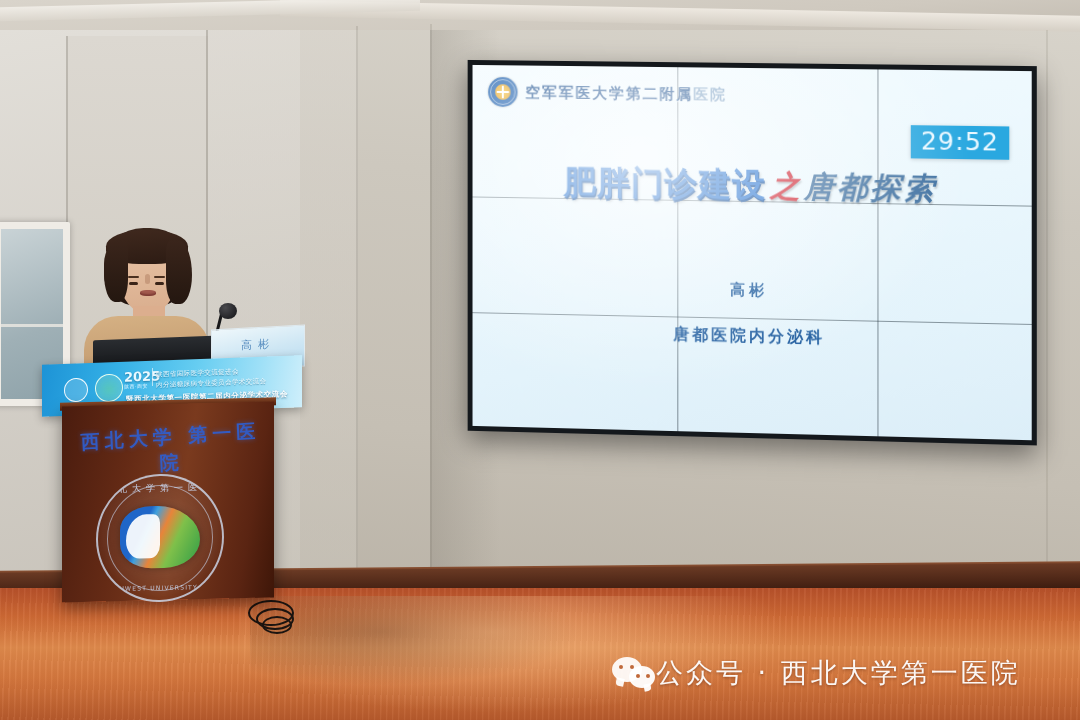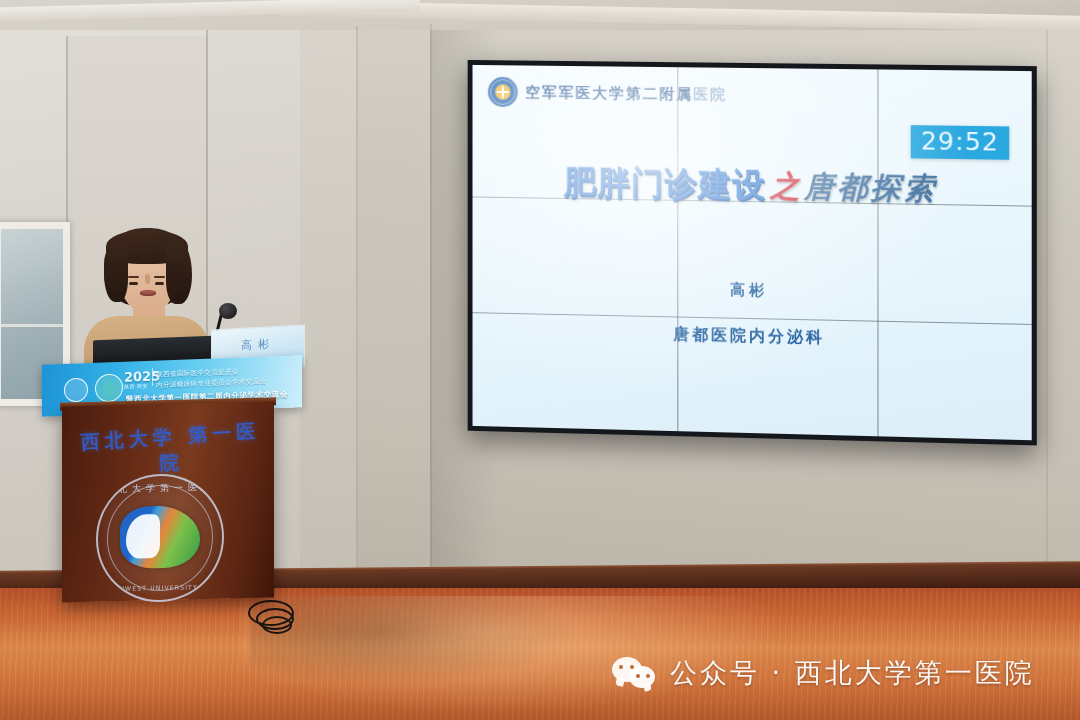--- a/index.html
+++ b/index.html
@@ -179,21 +179,21 @@
       linear-gradient(115deg,#1f66c8 0%,#1f66c8 30%,#3fa0dd 36%,#e8843a 50%,#7fc04a 66%,#2f9c47 100%);
     box-shadow:0 0 6px rgba(0,0,0,.3);}
   .seal-swoosh:before{content:"";position:absolute;left:6px;top:8px;width:34px;height:44px;
     border-radius:60% 20% 30% 40%;background:rgba(255,255,255,.92);}
   .seal-top-cn{position:absolute;left:0;right:0;top:6px;text-align:center;font-size:9px;
     color:#cfe2ff;letter-spacing:5px;font-family:"DejaVu Serif",serif;opacity:.85;}
   .seal-bot-en{position:absolute;left:0;right:0;bottom:9px;text-align:center;font-size:6px;
     color:#cfe2ff;letter-spacing:1.2px;font-family:"DejaVu Sans",sans-serif;opacity:.8;white-space:nowrap;}
 
   
-  .watermark{position:absolute;left:612px;top:655px;display:flex;align-items:center;gap:14px;}
+  .watermark{position:absolute;left:612px;top:655px;display:flex;align-items:center;gap:0;}
   .wechat-icon{position:relative;width:44px;height:32px;flex:0 0 auto;}
   .wechat-icon .b1{position:absolute;left:0;top:0;width:30px;height:25px;border-radius:50%;
     background:rgba(255,255,255,.92);}
   .wechat-icon .b1:after{content:"";position:absolute;left:4px;bottom:-4px;width:8px;height:8px;
     background:rgba(255,255,255,.92);border-radius:0 0 0 50%;transform:rotate(12deg);}
   .wechat-icon .b2{position:absolute;left:17px;top:9px;width:26px;height:22px;border-radius:50%;
     background:rgba(255,255,255,.95);}
   .wechat-icon .b2:after{content:"";position:absolute;right:4px;bottom:-3px;width:7px;height:7px;
     background:rgba(255,255,255,.95);border-radius:0 0 50% 0;transform:rotate(-12deg);}
   .wechat-icon .d{position:absolute;width:4px;height:4px;border-radius:50%;background:#c0693a;}

